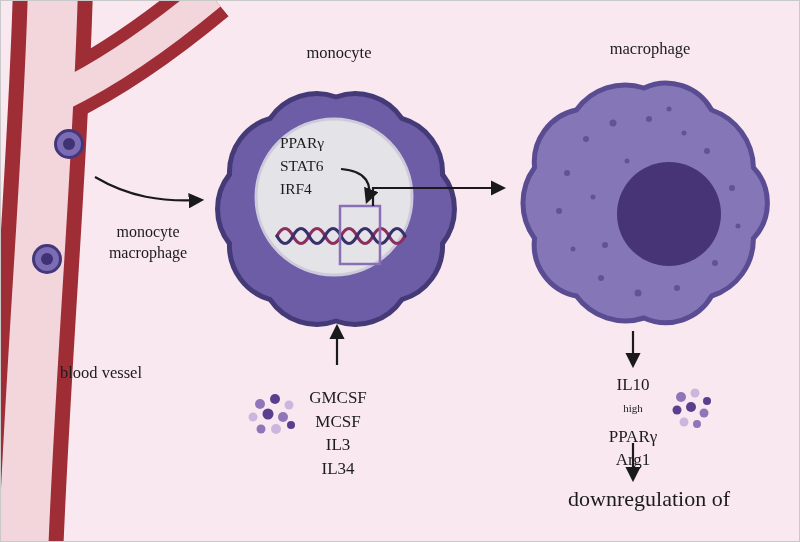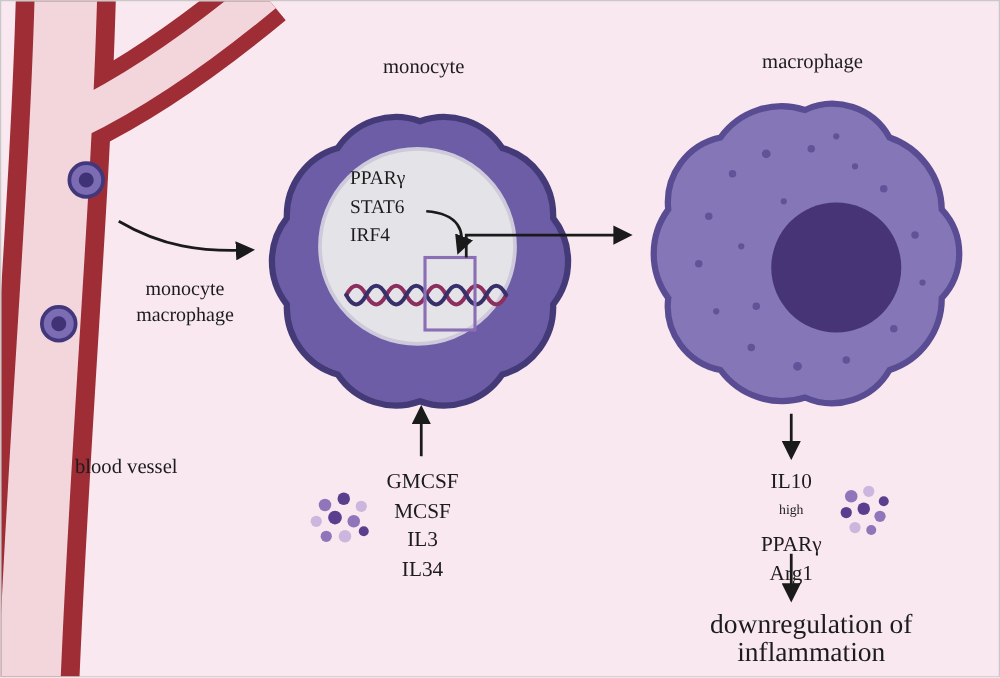--- a/index.html
+++ b/index.html
@@ -170,31 +170,30 @@
     <span>monocyte</span>
     <span>macrophage</span>
   </div>
 
   <div class="t factors blk" style="left:279px;top:130px;">
     <span>PPARγ</span>
     <span>STAT6</span>
     <span>IRF4</span>
   </div>
 
-  <div class="t stimuli center blk" style="left:337px;top:372px;">
+  <div class="t stimuli center blk" style="left:337px;top:385px;">
     <span>GMCSF</span>
     <span>MCSF</span>
     <span>IL3</span>
     <span>IL34</span>
   </div>
 
   <div class="t outputs center blk" style="left:632px;top:372px;">
     <span><span>IL10</span><sup>high</sup></span>
     <span>PPARγ</span>
     <span>Arg1</span>
   </div>
 
   <div class="t downreg center blk" style="left:632px;top:487px;">
     <span>downregulation of</span>
-    <span>inflammation</span>
   </div>
 
 </div>
 
 </body></html>

